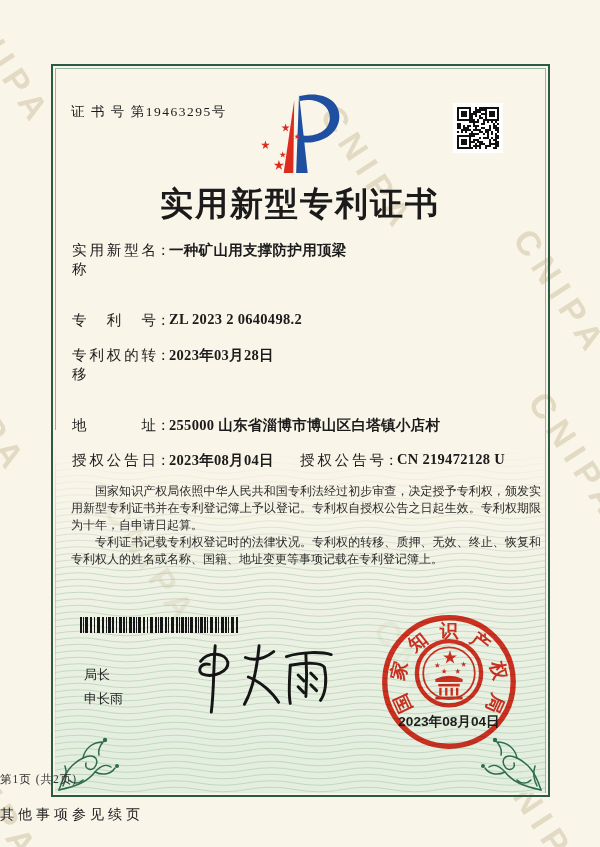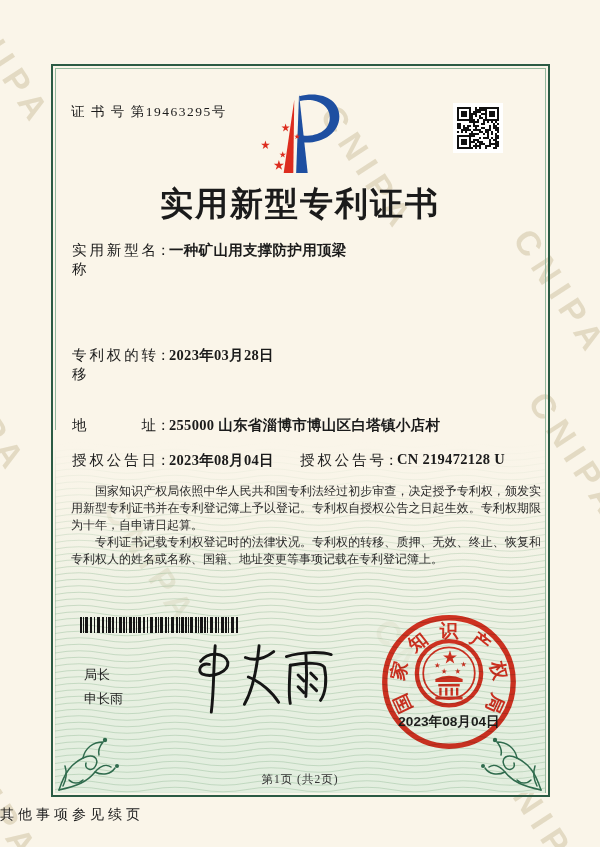--- a/index.html
+++ b/index.html
@@ -45,21 +45,21 @@
   .row .pair2{position:absolute;left:228px;top:0;}
   .paras{left:71px;top:483px;width:470px;font-size:12px;line-height:17px;text-align:justify;color:#2a2a2a;}
   .paras p{margin:0;text-indent:2em;}
   .barcode{left:80px;top:617px;width:160px;height:16px;display:flex;align-items:stretch;}
   .barcode i{background:#151515;display:block;height:100%;}
   .officer{left:84px;font-size:13px;font-family:"Liberation Sans","DejaVu Sans",sans-serif;font-weight:500;color:#222;}
   .officer.t1{top:666px;}
   .officer.t2{top:690px;}
   .signature{left:188px;top:638px;z-index:5;}
   .seal{left:376px;top:609px;z-index:5;mix-blend-mode:multiply;}
-  .page-no{left:0;right:0;top:772px;text-align:center;font-size:11.5px;letter-spacing:1px;color:#333;}
+  .page-no{left:0;right:0;top:772px;font-size:11.5px;letter-spacing:1px;color:#333;}
   .footer-note{left:0;right:0;top:806px;text-align:left;font-size:14px;letter-spacing:4px;color:#222;}
   .logo{left:252px;top:90px;}
   .qr{left:453px;top:103px;}
 </style>
 </head>
 <body>
 
 <div class="page">
 
   <div class="wm" style="left:-18px;top:-8px">CNIPA</div>
@@ -339,20 +339,23 @@
         <rect x="6" y="34" width="10" height="10" fill="#ffffff"></rect>
         <rect x="8" y="36" width="6" height="6"></rect>
     </g>
   </svg>
 
   <div class="abs title">实用新型专利证书</div>
 
   <div class="abs row" style="top:241px">
     <span class="lbl">实用新型名称</span><span class="colon">：</span><span class="val">一种矿山用支撑防护用顶梁</span>
   </div>
+  <div class="abs row" style="top:311px">
+    <span class="lbl">专利号</span><span class="colon">：</span><span class="val">ZL 2023 2 0640498.2</span>
+  </div>
   <div class="abs row" style="top:346px">
     <span class="lbl">专利权的转移</span><span class="colon">：</span><span class="val">2023年03月28日</span>
   </div>
   <div class="abs row" style="top:416px">
     <span class="lbl">地址</span><span class="colon">：</span><span class="val">255000 山东省淄博市博山区白塔镇小店村</span>
   </div>
   <div class="abs row" style="top:451px">
     <span class="lbl">授权公告日</span><span class="colon">：</span><span class="val">2023年08月04日</span>
     <span class="pair2">
       <span class="lbl">授权公告号</span><span class="colon">：</span><span class="val">CN 219472128 U</span>

